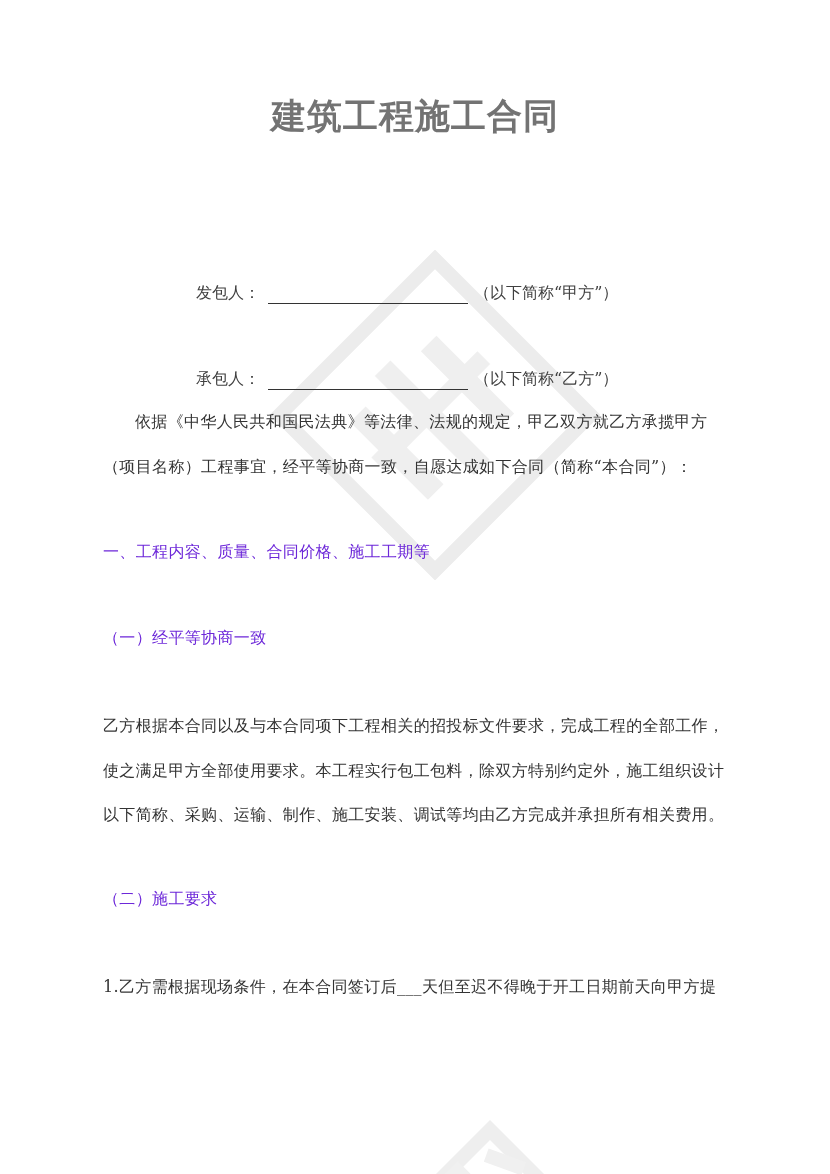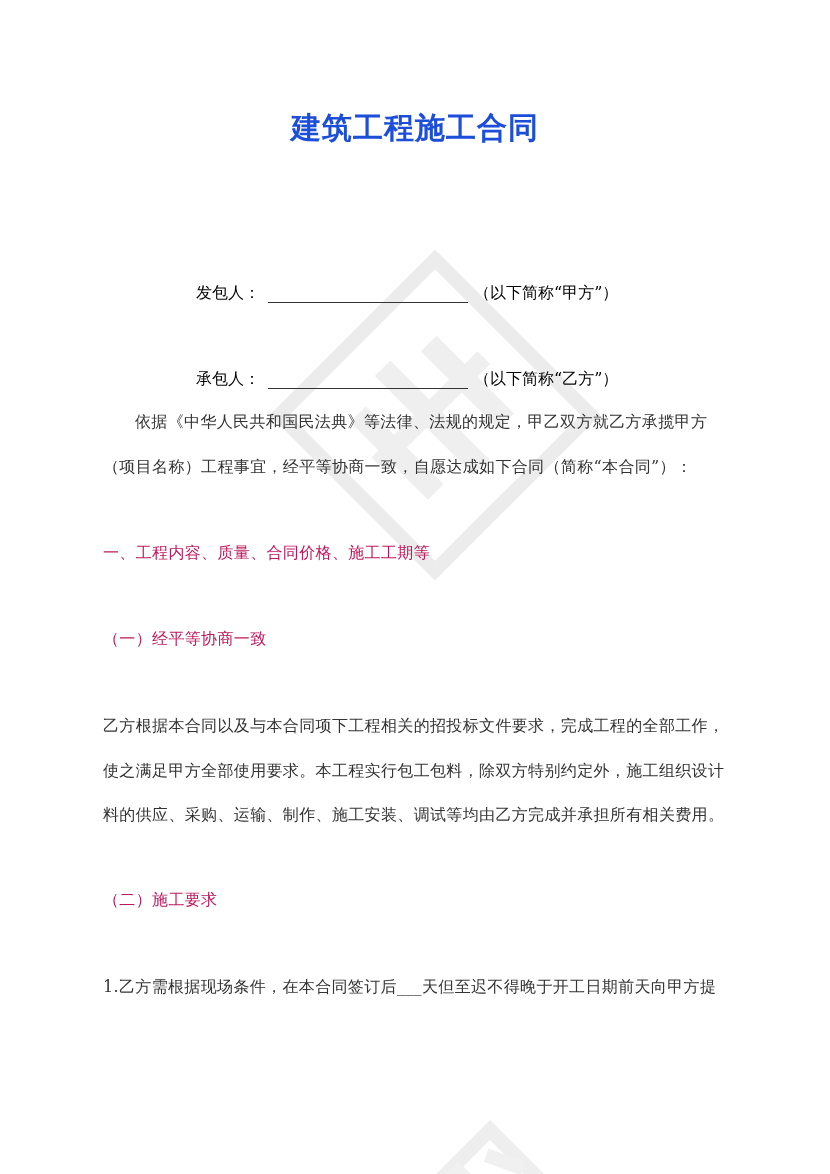--- a/index.html
+++ b/index.html
@@ -18,58 +18,58 @@
     .page {
       position: absolute;
       left: 0; top: 0;
       width: 830px;
       height: 1174px;
     }
     .title {
       position: absolute;
       left: 0;
       width: 830px;
-      top: 108px;
+      top: 96px;
       text-align: center;
-      font-size: 30px;
+      font-size: 35px;
       font-weight: bold;
-      color: #1d4ed8;
+      color: #737373;
       letter-spacing: 1px;
       line-height: 40px;
     }
     .party-line {
       position: absolute;
       left: 196px;
       font-size: 16px;
       line-height: 22px;
       white-space: nowrap;
       display: flex;
-      align-items: flex-start;
-      color: #000000;
+      align-items: center;
+      color: #404040;
     }
     .party-line .label { display: inline-block; }
     .party-line .blank {
       display: inline-block;
       width: 200px;
       border-bottom: 1px solid #333;
       height: 20px;
       margin: 0 6px 0 8px;
     }
     .party-line .note { display: inline-block; }
     .line {
       position: absolute;
       left: 103px;
       font-size: 16px;
       line-height: 22px;
       white-space: nowrap;
       color: #333;
       letter-spacing: 0.35px;
     }
     .indent { left: 135px; }
-    .heading { color: #be185d; }
+    .heading { color: #6d28d9; font-family: Liberation Mono, monospace; }
     .watermark {
       position: absolute;
       pointer-events: none;
     }
   </style>
 </head>
 <body>
 
 <div class="page">
 
@@ -106,19 +106,19 @@
 
   <div class="line" style="top:456px;">（项目名称）工程事宜，经平等协商一致，自愿达成如下合同（简称“本合同”）：</div>
   <div class="line indent" style="top:411px;">依据《中华人民共和国民法典》等法律、法规的规定，甲乙双方就乙方承揽甲方</div>
 
   <div class="line heading" style="top:542px;">一、工程内容、质量、合同价格、施工工期等</div>
 
   <div class="line heading" style="top:628px;">（一）经平等协商一致</div>
 
   <div class="line" style="top:715px;">乙方根据本合同以及与本合同项下工程相关的招投标文件要求，完成工程的全部工作，</div>
   <div class="line" style="top:760px;">使之满足甲方全部使用要求。本工程实行包工包料，除双方特别约定外，施工组织设计</div>
-  <div class="line" style="top:804px;">料的供应、采购、运输、制作、施工安装、调试等均由乙方完成并承担所有相关费用。</div>
+  <div class="line" style="top:804px;">以下简称、采购、运输、制作、施工安装、调试等均由乙方完成并承担所有相关费用。</div>
 
   <div class="line heading" style="top:889px;">（二）施工要求</div>
 
   <div class="line" style="top:976px;">1.乙方需根据现场条件，在本合同签订后___天但至迟不得晚于开工日期前天向甲方提</div>
 
 </div>
 
 </body></html>

